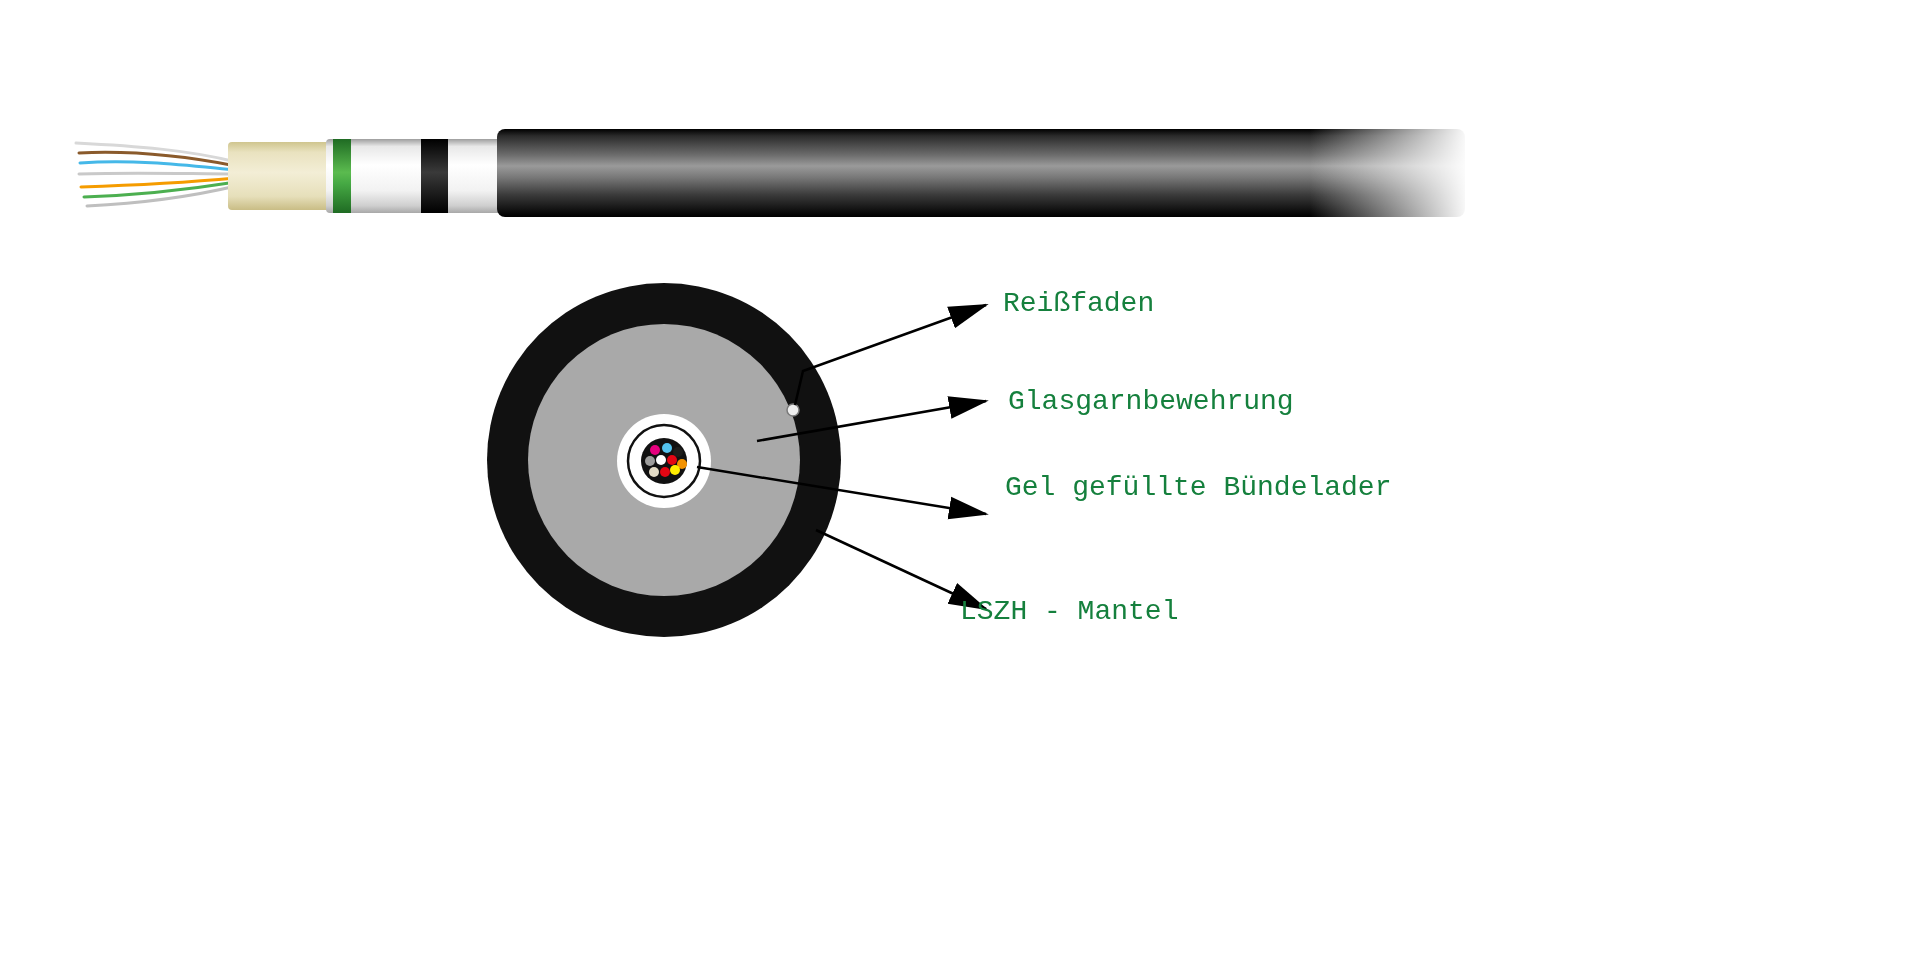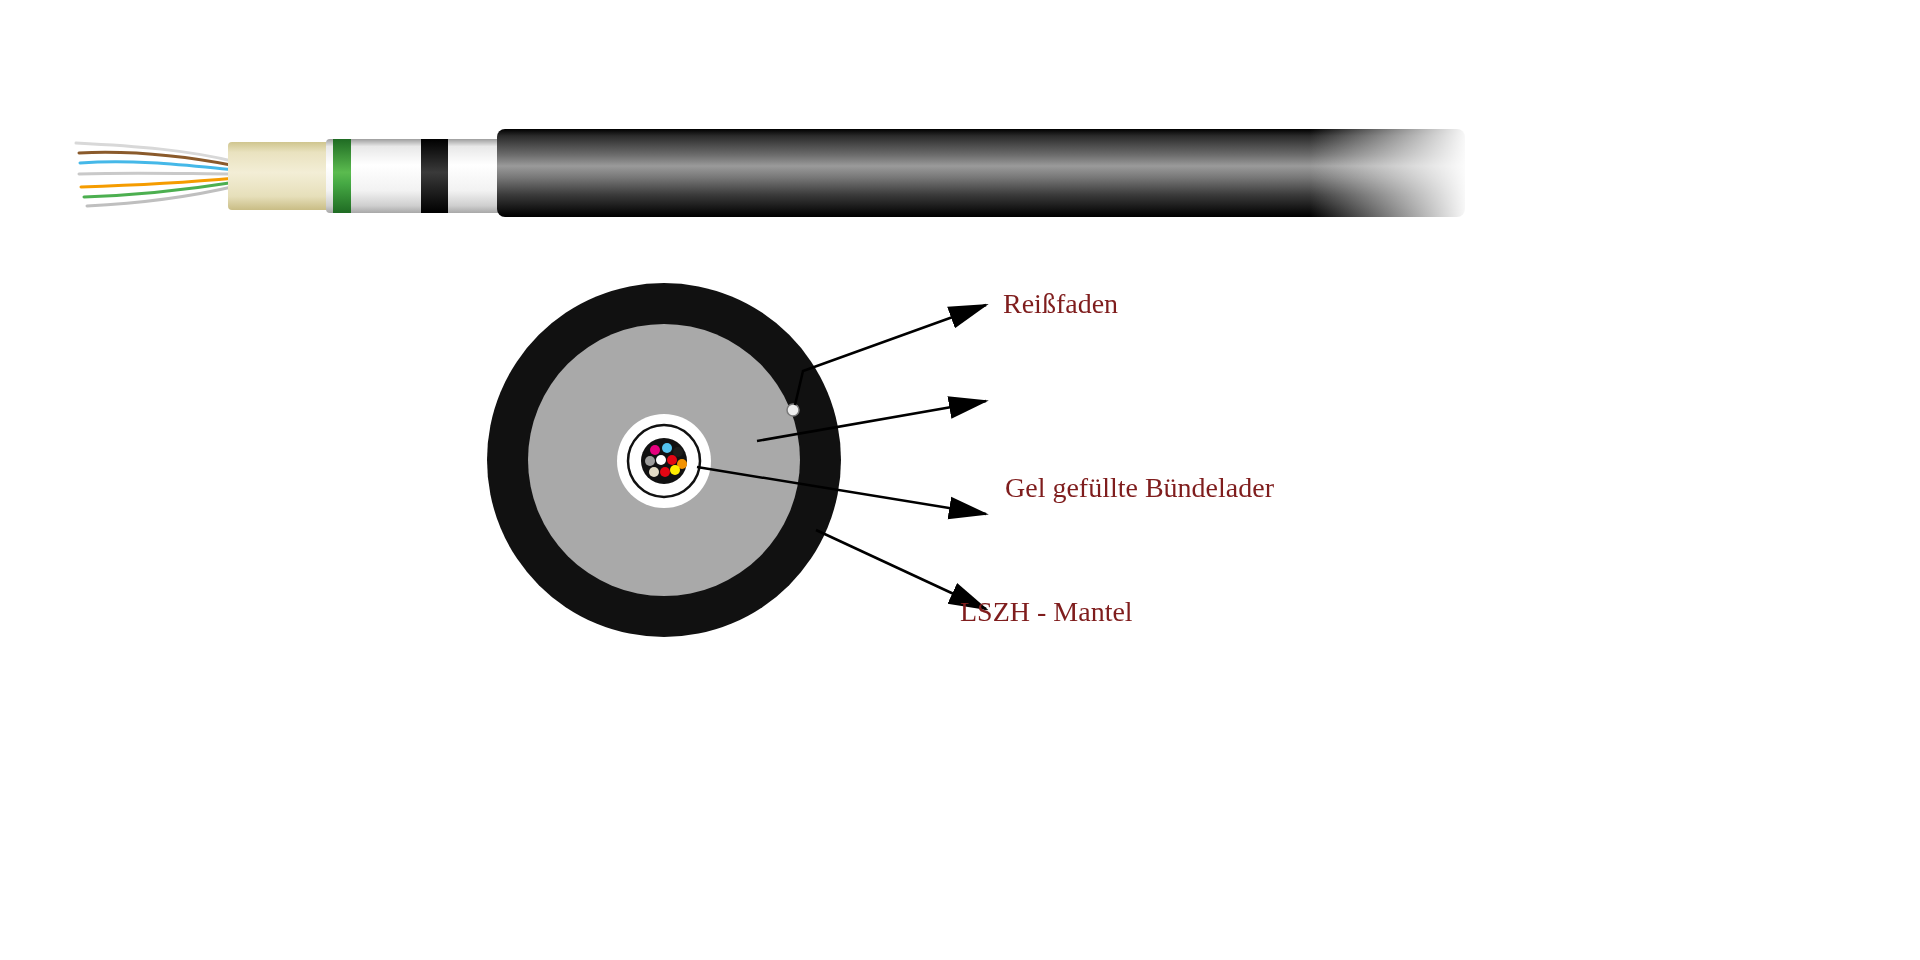--- a/index.html
+++ b/index.html
@@ -17,23 +17,23 @@
   }
   .canvas svg {
     position: absolute;
     left: 0;
     top: 0;
   }
   .label {
     position: absolute;
     font-size: 28px;
     line-height: 32px;
-    color: #7f1d1d;
+    color: #15803d;
     white-space: nowrap;
-    font-family: Liberation Serif, serif;
+    font-family: Liberation Mono, monospace;
   }
 </style>
 </head>
 <body>
 
 <div class="canvas">
 
   <svg width="1920" height="960" viewBox="0 0 1920 960">
     <defs>
       <linearGradient id="jacketGrad" x1="0" y1="129" x2="0" y2="217" gradientUnits="userSpaceOnUse">
@@ -130,18 +130,19 @@
     <g fill="none" stroke="#000000" stroke-width="2.5">
       <polyline points="795,405 803,371 986,305" marker-end="url(#arrowHead)"></polyline>
       <line x1="757" y1="441" x2="986" y2="401" marker-end="url(#arrowHead)"></line>
       <line x1="697" y1="467" x2="986" y2="514" marker-end="url(#arrowHead)"></line>
       <line x1="816" y1="530" x2="986" y2="609" marker-end="url(#arrowHead)"></line>
     </g>
   </svg>
 
   <div class="label" style="left:1003px; top:288px;">Reißfaden</div>
 
+  <div class="label" style="left:1008px; top:386px;">Glasgarnbewehrung</div>
 
   <div class="label" style="left:1005px; top:472px;">Gel gefüllte Bündelader</div>
 
   <div class="label" style="left:960px; top:596px;">LSZH - Mantel</div>
 
 </div>
 
 </body></html>

